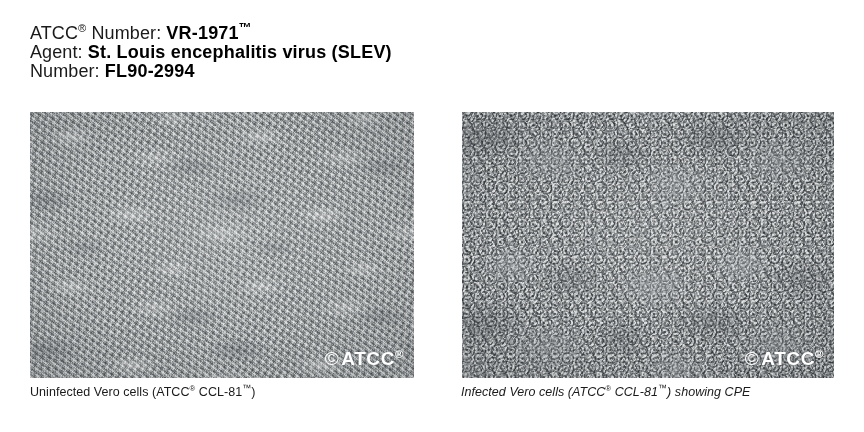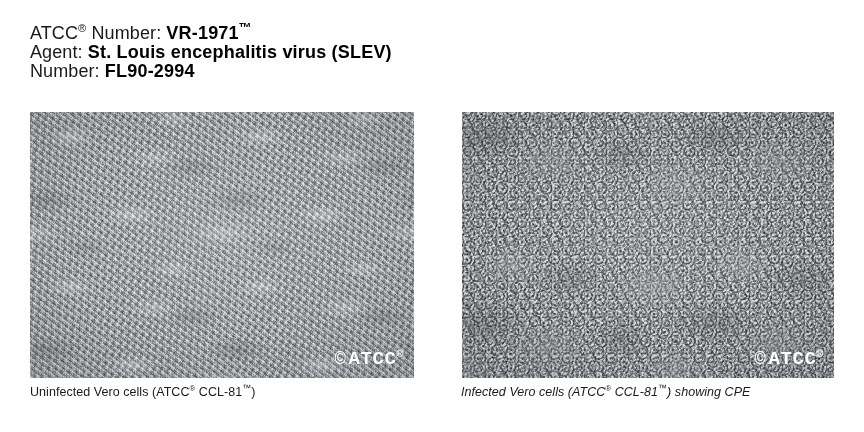--- a/index.html
+++ b/index.html
@@ -171,21 +171,21 @@
         rgba(255,255,255,0.00) 52%,
         rgba(30,34,38,0.16) 100%);
   }
 
   
   .watermark {
     position: absolute;
     right: 10px;
     bottom: 8px;
     color: #ffffff;
-    font-family: Liberation Mono, monospace;
+    font-family: Liberation Sans, sans-serif;
     font-size: 19px;
     font-weight: 700;
     letter-spacing: 0.6px;
     white-space: nowrap;
     text-shadow: 0 0 3px rgba(70,76,82,0.55);
   }
   .watermark .wm-c {
     font-weight: 400;
     font-size: 19px;
     margin-right: 2px;

